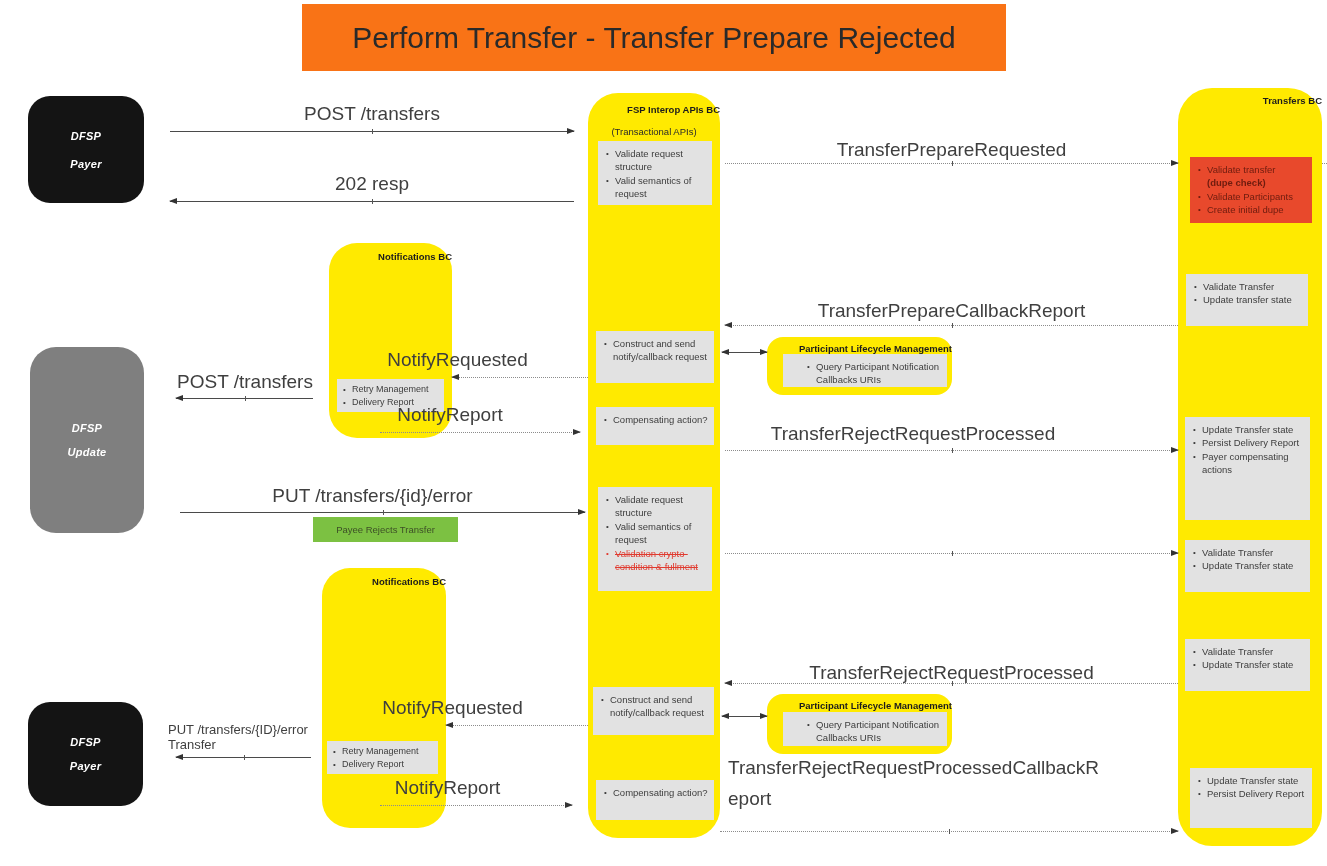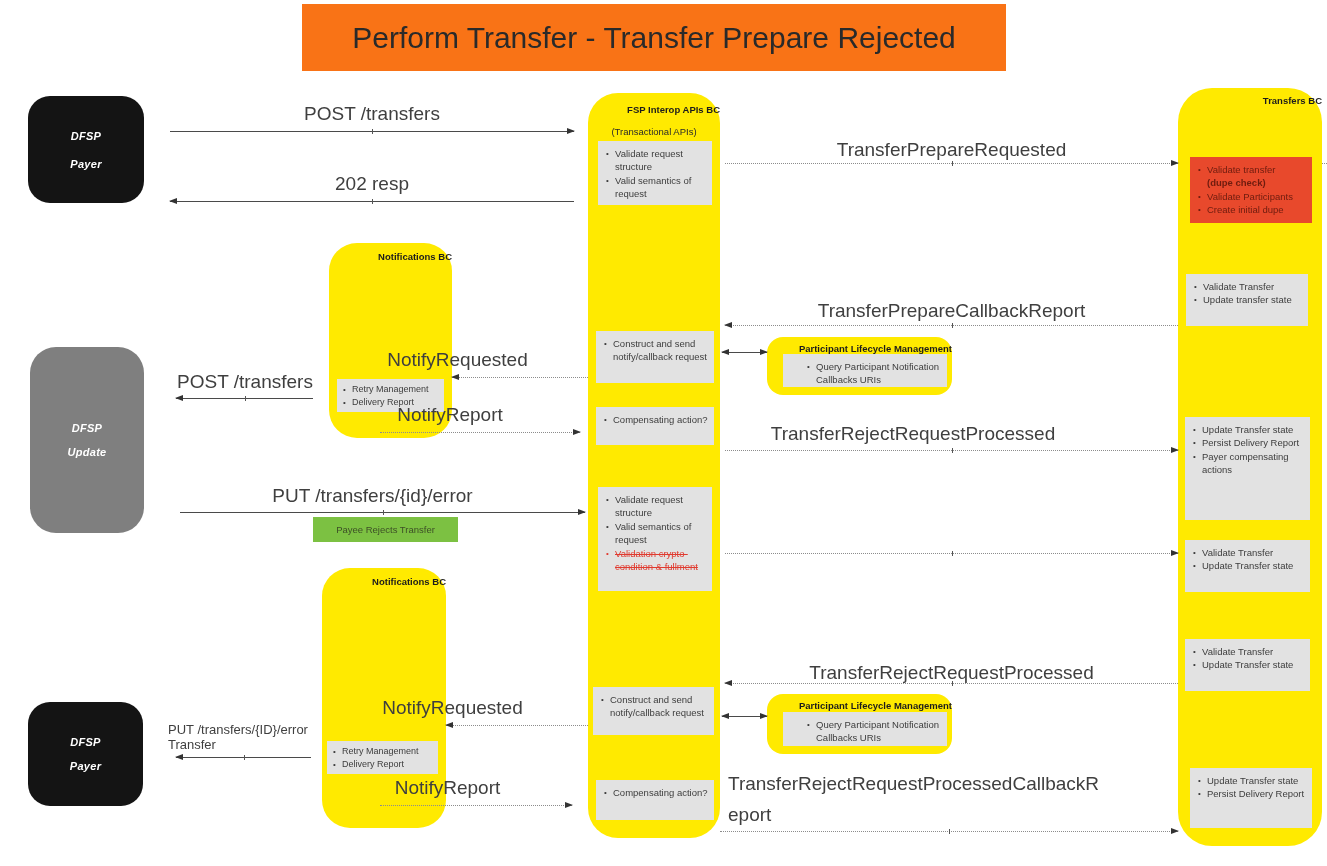--- a/index.html
+++ b/index.html
@@ -198,21 +198,21 @@
   <div class="msg" style="left:145px;top:371px;width:200px;">POST /transfers</div>
   <div class="msg" style="left:165px;top:485px;width:415px;">PUT /transfers/{id}/error</div>
   <div class="msg" style="left:688px;top:423px;width:450px;">TransferRejectRequestProcessed</div>
   <div class="msg" style="left:725px;top:656px;width:453px;margin-top:6px;">TransferRejectRequestProcessed</div>
   <div class="msg" style="left:335px;top:697px;width:235px;">NotifyRequested</div>
   <div class="msg sm" style="left:152px;top:722px;width:172px;text-align:center;">
     <div>PUT /transfers/{ID}/error</div>
     <div style="text-align:left;padding-left:16px;">Transfer</div>
   </div>
   <div class="msg" style="left:340px;top:777px;width:215px;">NotifyReport</div>
-  <div class="msg wrap" style="left:728px;top:768px;width:378px;">TransferRejectRequestProcessedCallbackReport</div>
+  <div class="msg wrap" style="left:728px;top:752px;width:378px;">TransferRejectRequestProcessedCallbackReport</div>
 
   <div class="arr right" style="left:170px;top:131px;width:404px;">
       <span class="tick"></span>
     </div>
   <div class="arr left" style="left:170px;top:201px;width:404px;">
       <span class="tick"></span>
     </div>
   <div class="arr d right" style="left:725px;top:163px;width:453px;">
       <span class="tick"></span>
     </div>

